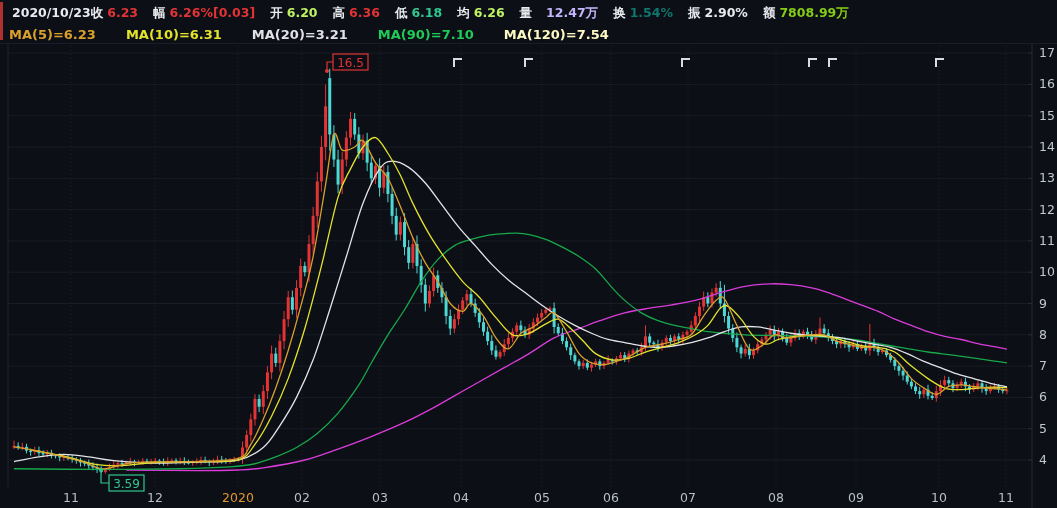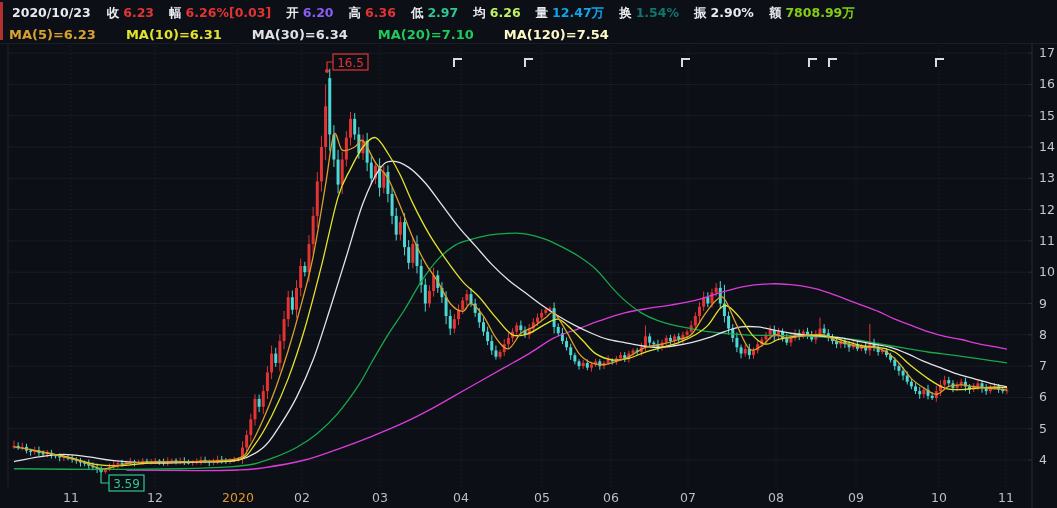--- a/index.html
+++ b/index.html
@@ -1,19 +1,19 @@
 <!DOCTYPE html>
 <html><head>
 <meta charset="utf-8">
 <style>
   html,body{margin:0;padding:0;background:#0c0f15;}
   body{width:1057px;height:508px;position:relative;overflow:hidden;
        font-family:"DejaVu Sans","Liberation Sans",sans-serif;}
   .hdr{position:absolute;left:0;top:0;width:1057px;z-index:3;}
-  .row1{position:absolute;left:12px;top:5px;display:flex;gap:16px;
+  .row1{position:absolute;left:12px;top:5px;display:flex;gap:0;
         font-size:12.5px;font-weight:600;color:#e8eaee;white-space:nowrap;}
   .row2{position:absolute;left:9px;top:27px;display:flex;gap:30px;
         font-size:13px;font-weight:600;white-space:nowrap;}
   .fld{display:flex;gap:4px;}
   .fld .lab{color:#e8eaee;}
   .sep{position:absolute;left:0;top:43px;width:1057px;height:1px;background:#191d27;}
   .redstrip{position:absolute;left:0;top:2px;width:3px;height:38px;background:#b03030;}
   #chart{position:absolute;left:0;top:0;}
 </style>
 </head>
@@ -612,54 +612,54 @@
         <span class="fld">
           <span class="lab">收</span>
           <span class="val" style="color: rgb(226, 52, 52);">6.23</span>
         </span>
         <span class="fld">
           <span class="lab">幅</span>
           <span class="val" style="color: rgb(226, 52, 52);">6.26%[0.03]</span>
         </span>
         <span class="fld">
           <span class="lab">开</span>
-          <span class="val" style="color: #8b5cf6;">6.20</span>
+          <span class="val" style="color: #bef264;">6.20</span>
         </span>
         <span class="fld">
           <span class="lab">高</span>
           <span class="val" style="color: rgb(226, 52, 52);">6.36</span>
         </span>
         <span class="fld">
           <span class="lab">低</span>
-          <span class="val" style="color: rgb(47, 199, 143);">2.97</span>
+          <span class="val" style="color: rgb(47, 199, 143);">6.18</span>
         </span>
         <span class="fld">
           <span class="lab">均</span>
           <span class="val" style="color: #bef264;">6.26</span>
         </span>
         <span class="fld">
           <span class="lab">量</span>
-          <span class="val" style="color: #0ea5e9;">12.47万</span>
+          <span class="val" style="color: #c4b5fd; margin-left: 10px;">12.47万</span>
         </span>
         <span class="fld">
           <span class="lab">换</span>
           <span class="val" style="color: #0f766e;">1.54%</span>
         </span>
         <span class="fld">
           <span class="lab">振</span>
           <span class="val" style="color: rgb(232, 234, 238);">2.90%</span>
         </span>
         <span class="fld">
           <span class="lab">额</span>
           <span class="val" style="color: #84cc16;">7808.99万</span>
         </span>
       </span>
   </div>
   <div class="row2" id="ma-row">
       <span style="color: rgb(217, 160, 46);">MA(5)=6.23</span>
       <span style="color: rgb(227, 227, 46); text-align: right;">MA(10)=6.31</span>
-      <span style="color: rgb(226, 226, 230);">MA(30)=6.34</span>
-      <span style="color: rgb(30, 203, 90);">MA(20)=7.10</span>
+      <span style="color: rgb(226, 226, 230);">MA(20)=3.21</span>
+      <span style="color: rgb(30, 203, 90);">MA(90)=7.10</span>
       <span style="color: #fef9c3;">MA(120)=7.54</span>
     </div>
   <div class="sep"></div>
 </div>
 <div class="redstrip"></div>
 
 </body></html>

